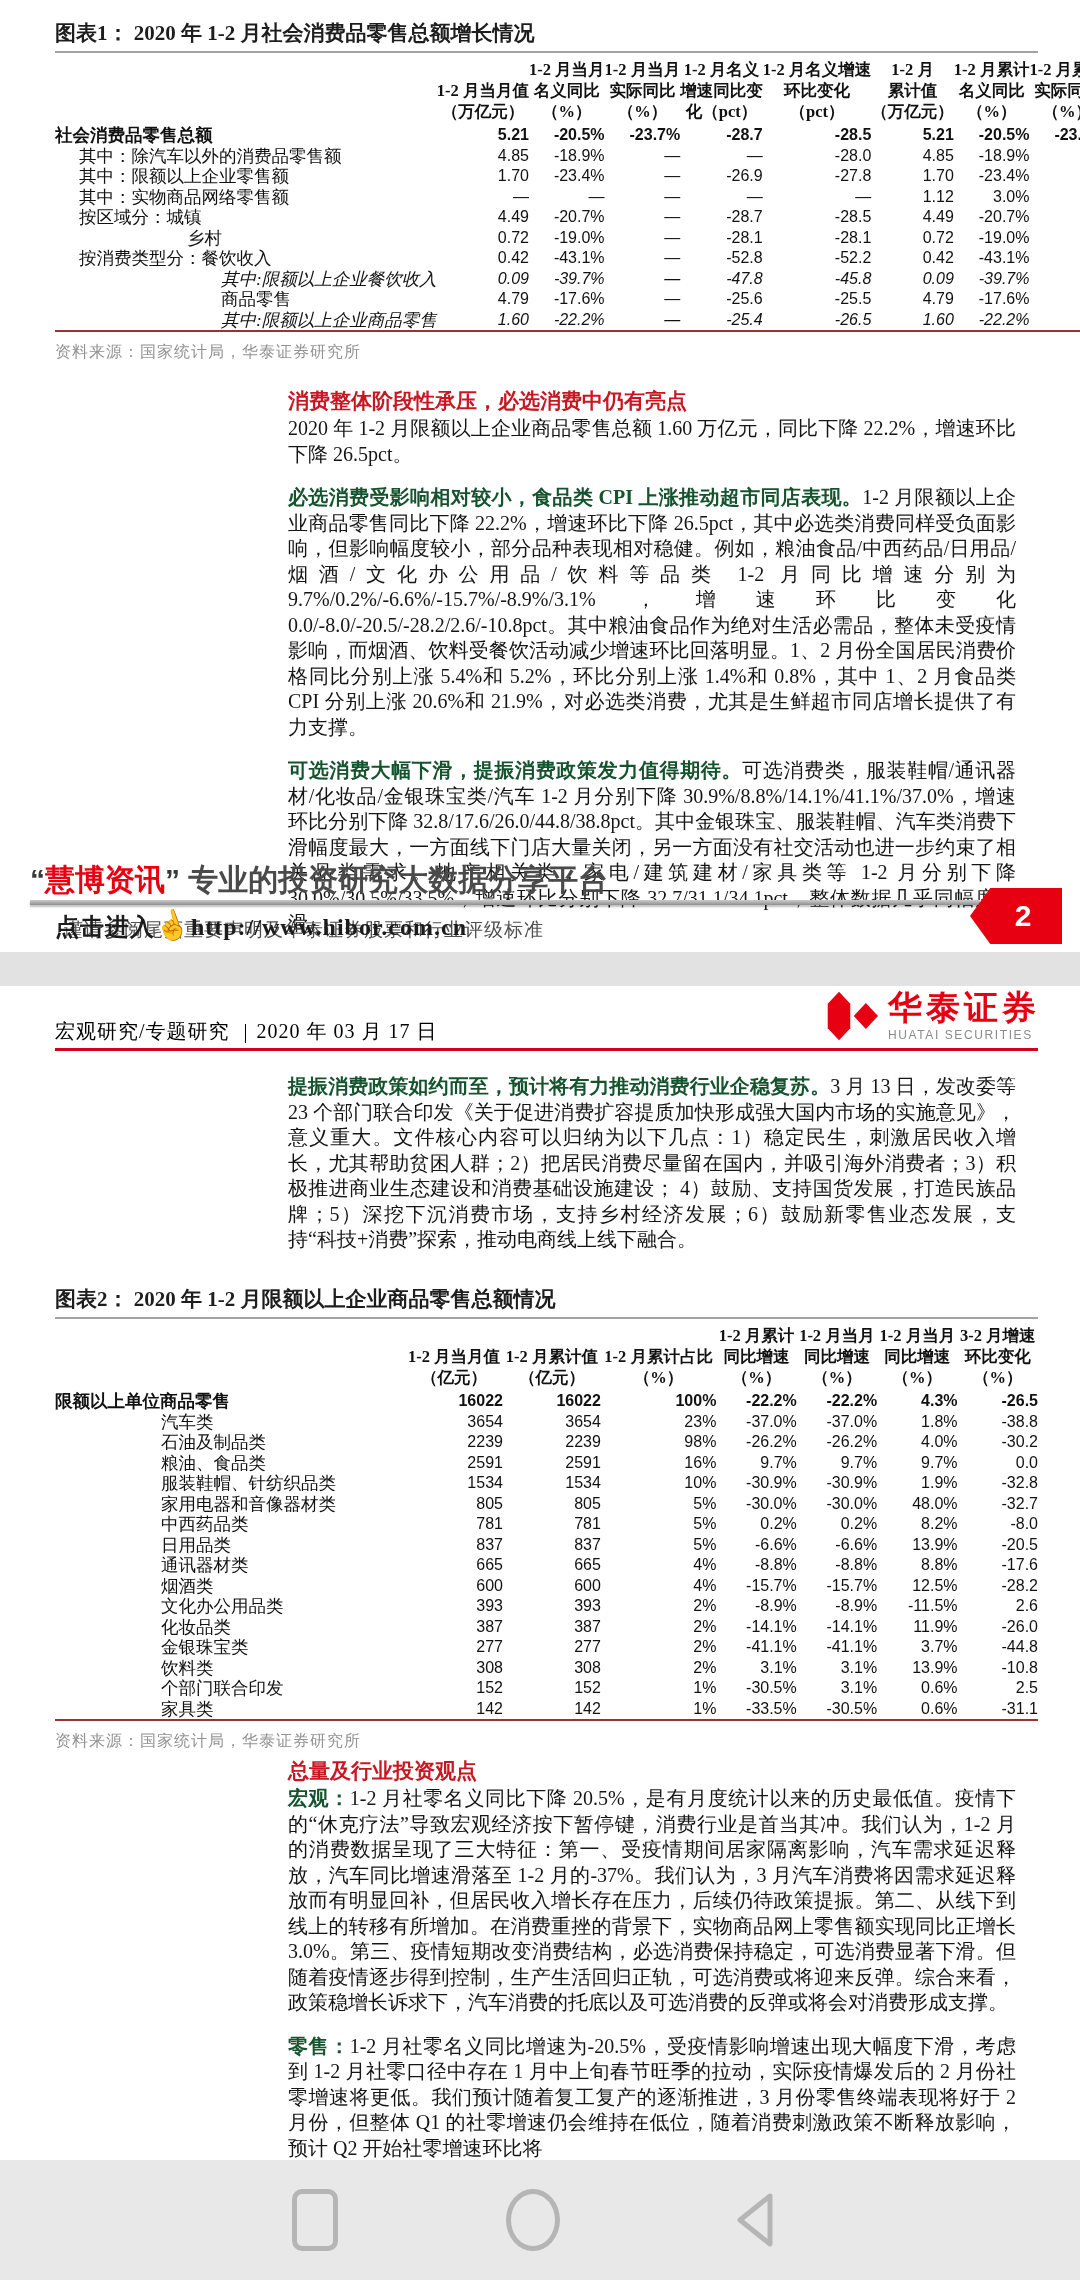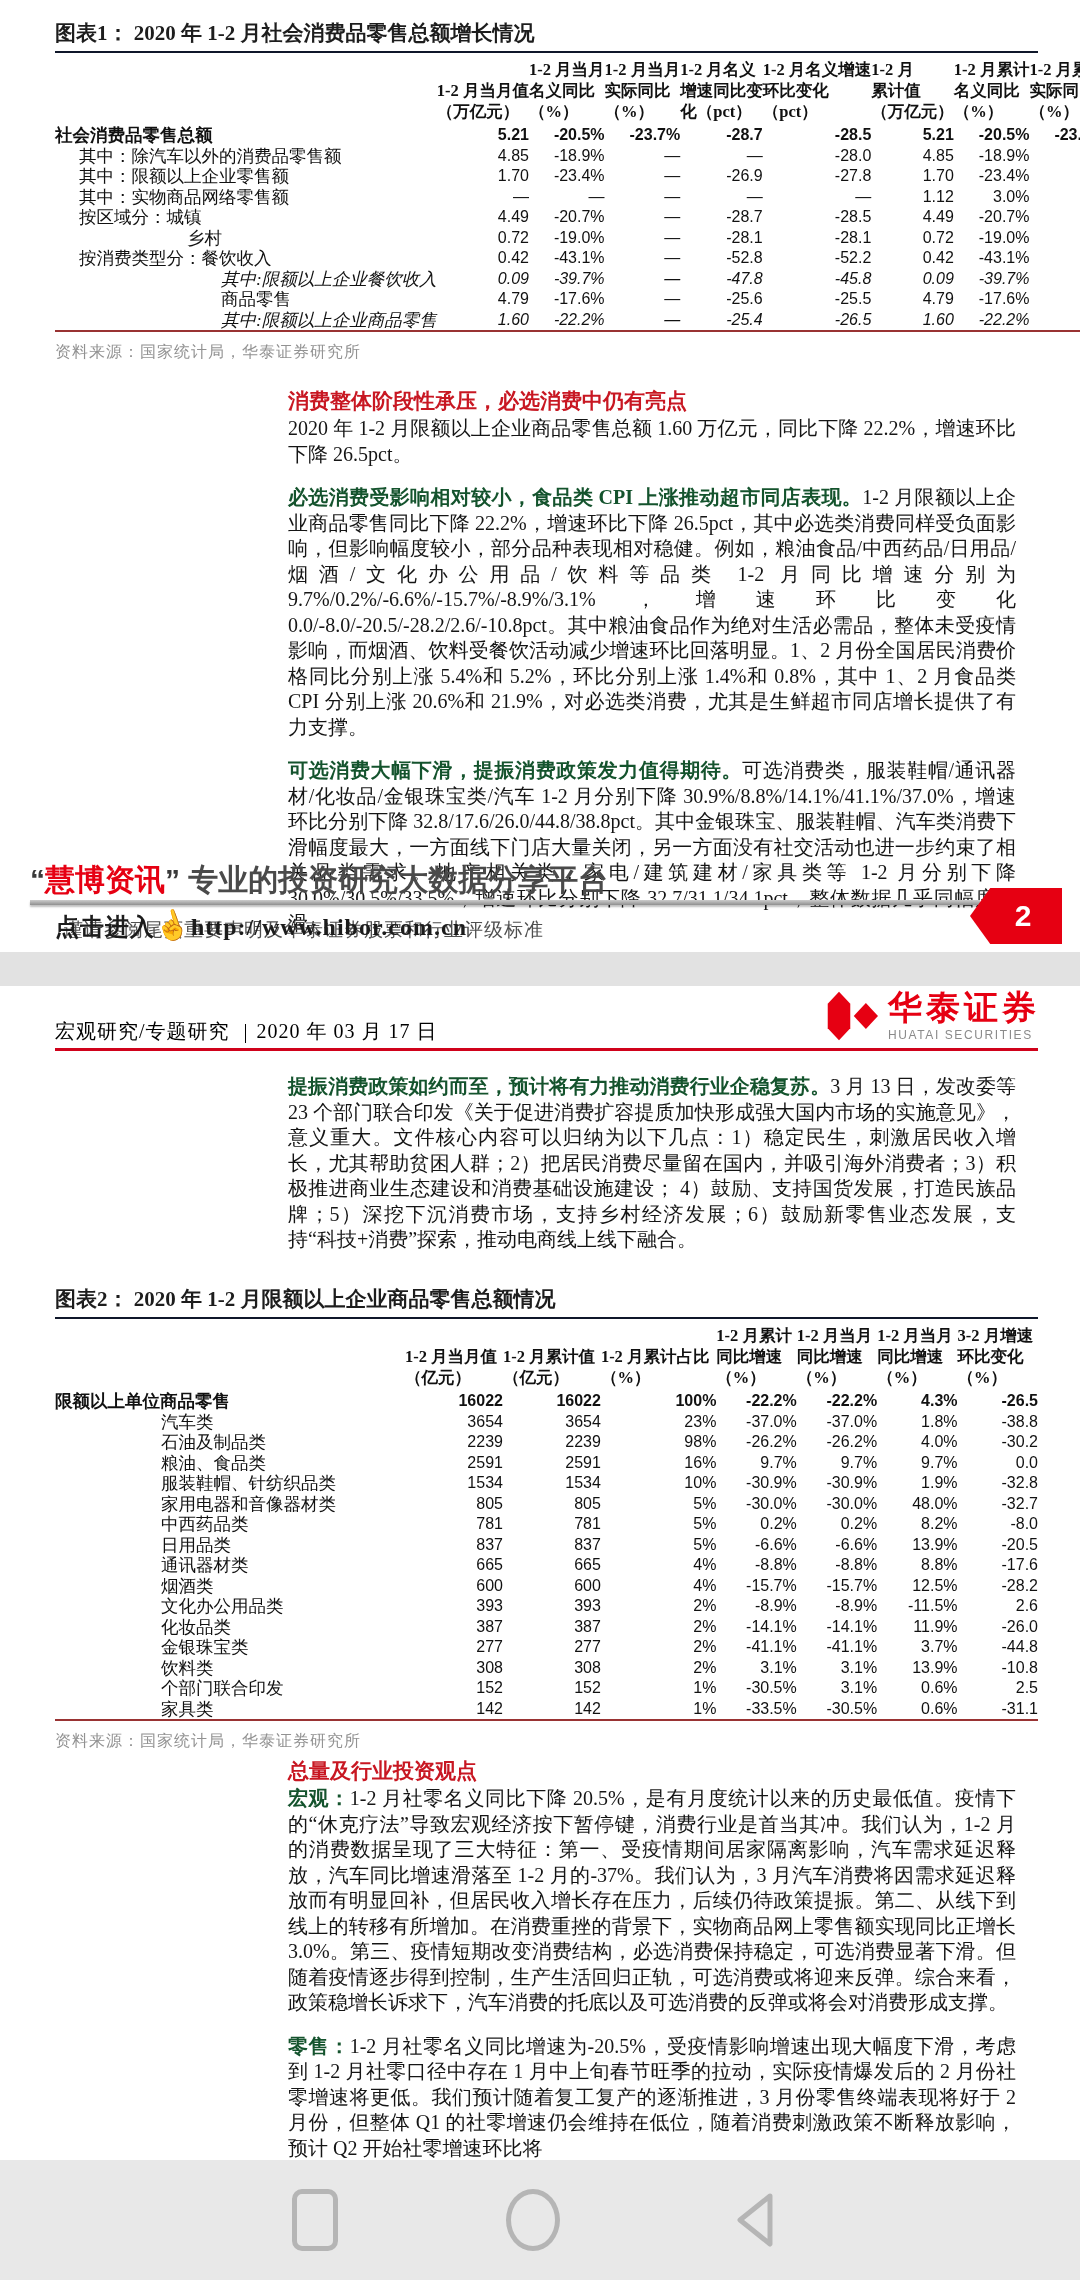--- a/index.html
+++ b/index.html
@@ -9,24 +9,24 @@
   .page { position:relative; width:1080px; background:#ffffff; overflow:hidden; }
   #page1 { height:952px; }
   .page-gap { width:1080px; height:34px; background:#e2e2e2; }
   #page2 { height:1174px; }
 
   
   .figure { position:absolute; left:55px; right:42px; }
   #fig1 { top:20px; }
   #fig2 { top:300px; }
   .fig-title { font-size:21px; font-weight:bold; color:#1d1d1d; line-height:26px;
-    padding-bottom:5px; border-bottom:2px solid #0f172a; margin-bottom:6px; }
+    padding-bottom:5px; border-bottom:2px solid #a3a3a3; margin-bottom:6px; }
   table { width:100%; border-collapse:collapse; border-bottom:2px solid #993333; }
   th { font-size:16.5px; font-weight:bold; color:#111; vertical-align:bottom;
-    text-align:left; line-height:21px; padding:0 0 3px 0; white-space:nowrap; }
+    text-align:center; line-height:21px; padding:0 0 3px 0; white-space:nowrap; }
   td { font-size:17.5px; color:#111; line-height:20.5px; text-align:right; white-space:nowrap; }
   th.lbl, td.lbl { text-align:left; }
   td.num { font-family:"Liberation Sans", sans-serif; font-size:16px; }
   .b { font-weight:bold; } .i { font-style:italic; }
   #t1 .ind1 { padding-left:24px; } #t1 .ind2 { padding-left:132px; } #t1 .ind3 { padding-left:166px; }
   #t2 .ind1 { padding-left:106px; }
   .source { font-size:16px; color:#929292; margin-top:10px; letter-spacing:1px; }
 
   
   .textcol { position:absolute; left:288px; width:728px; }

